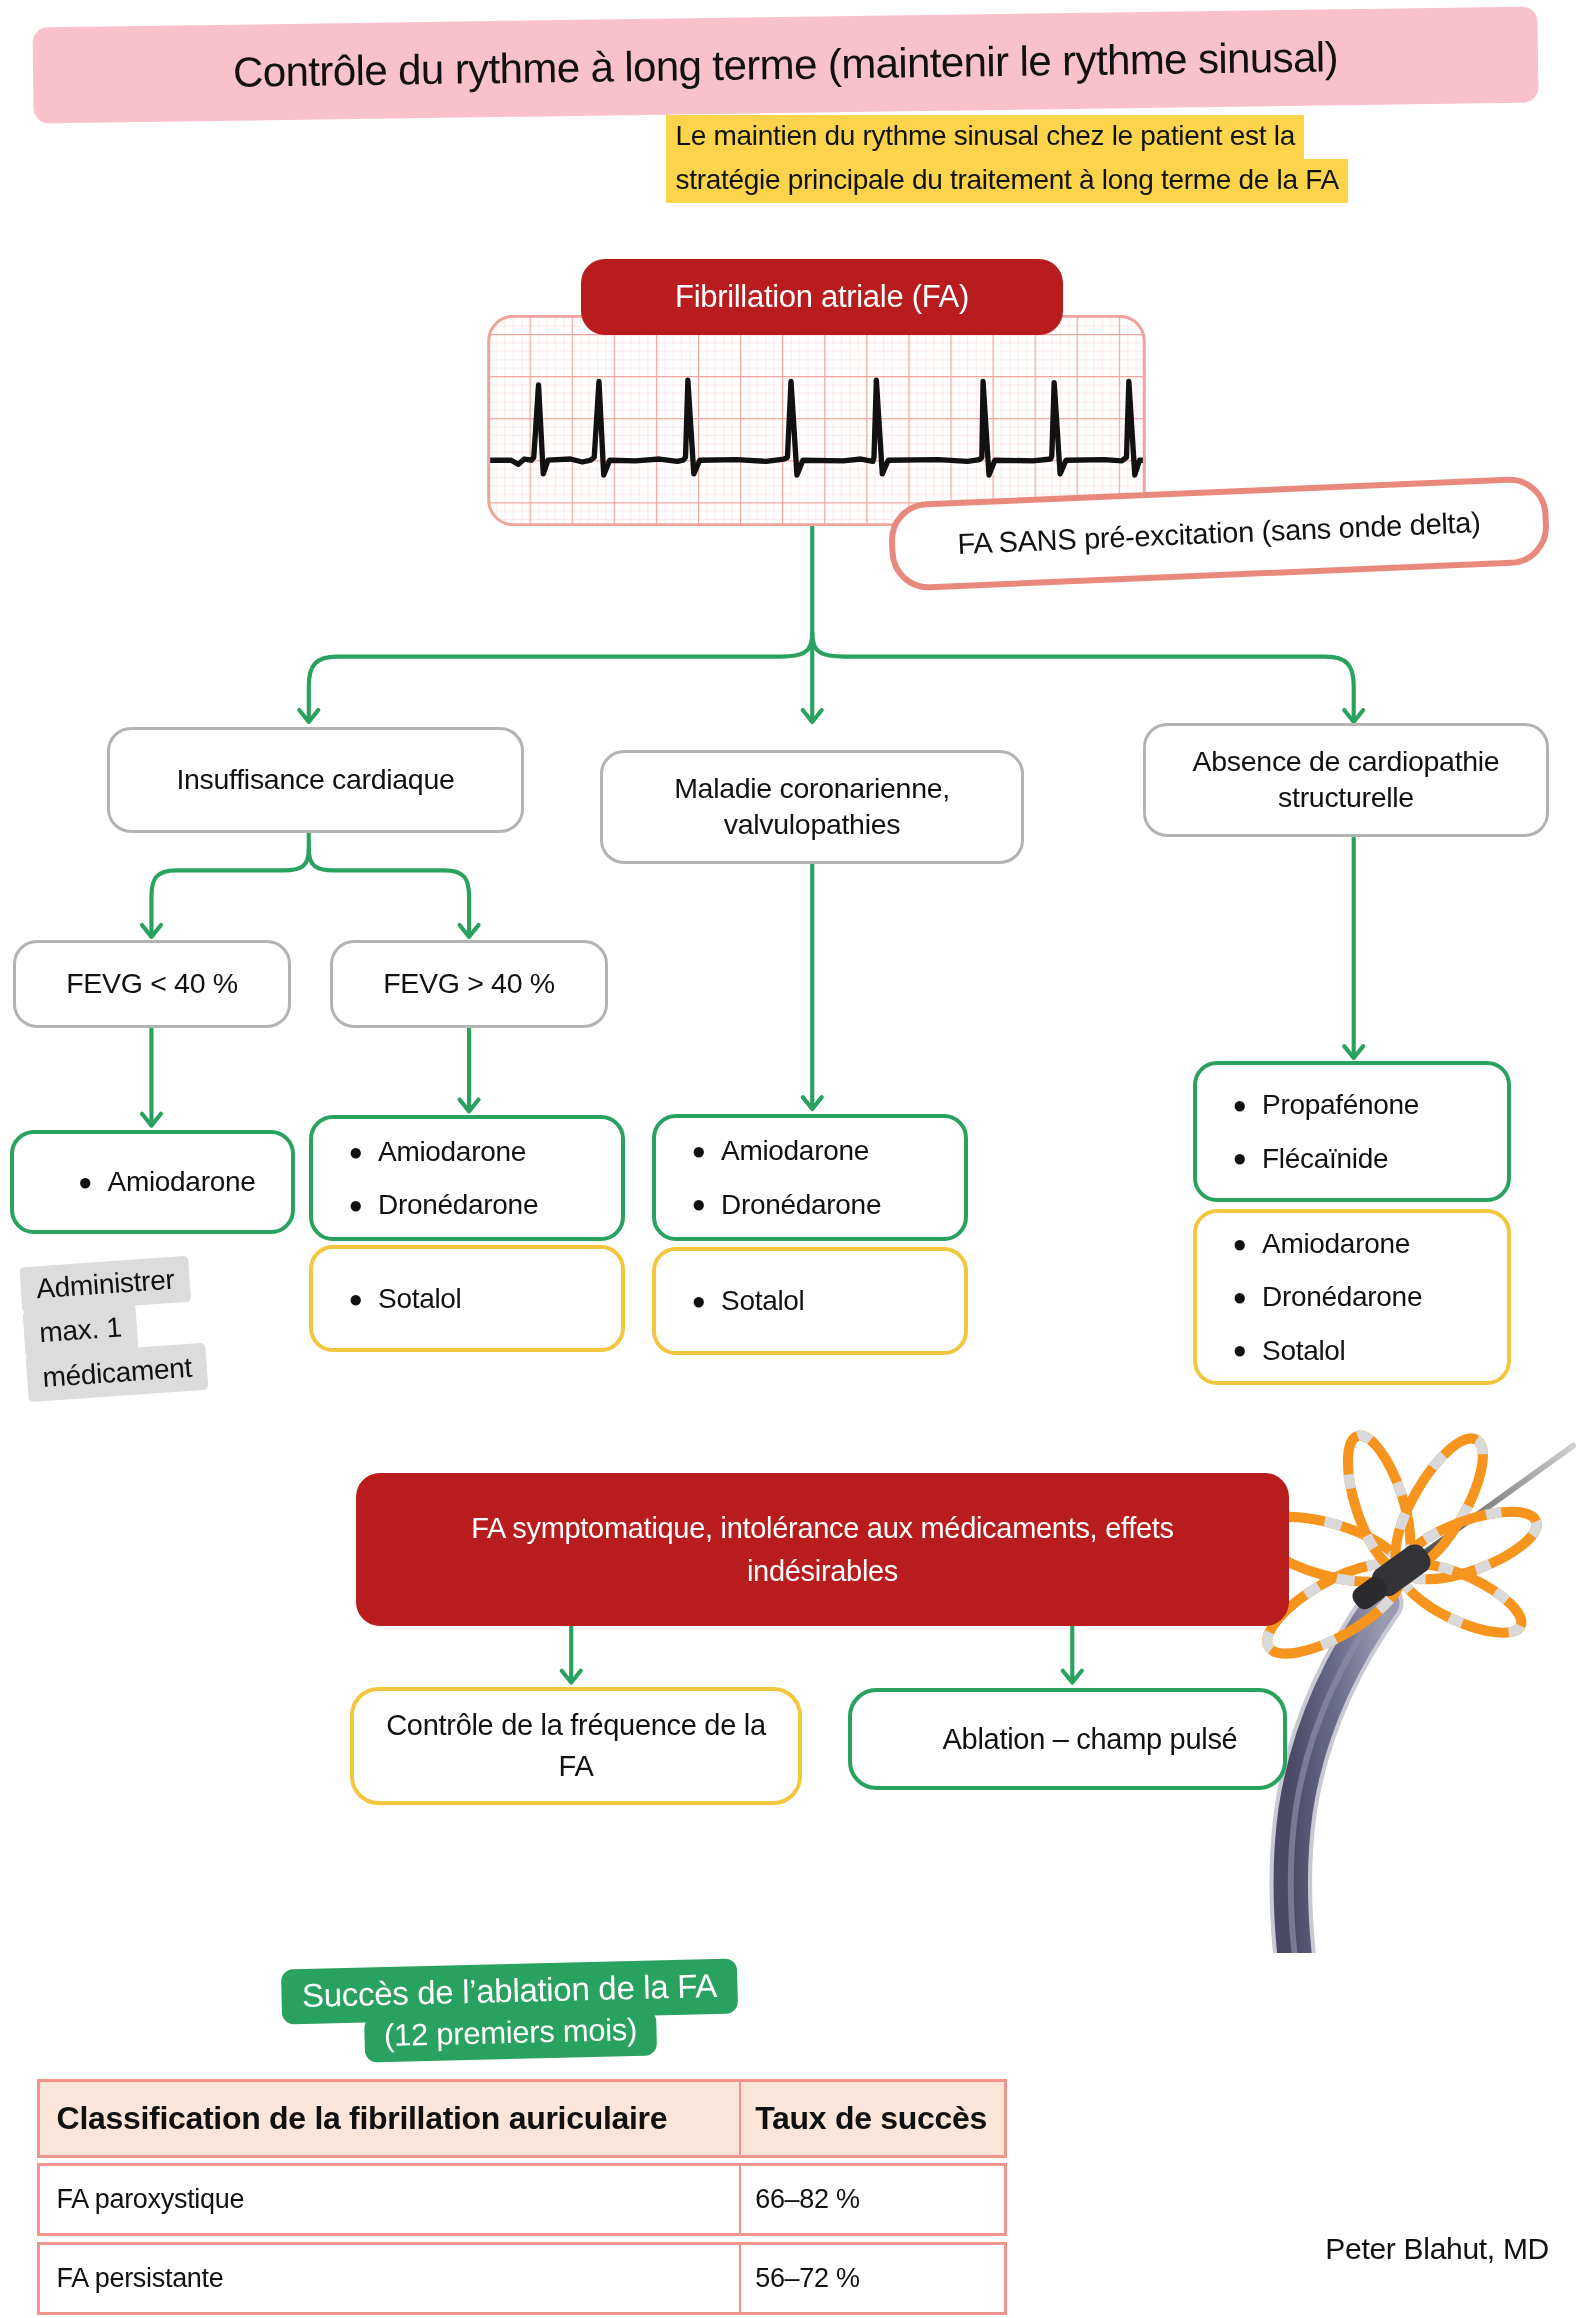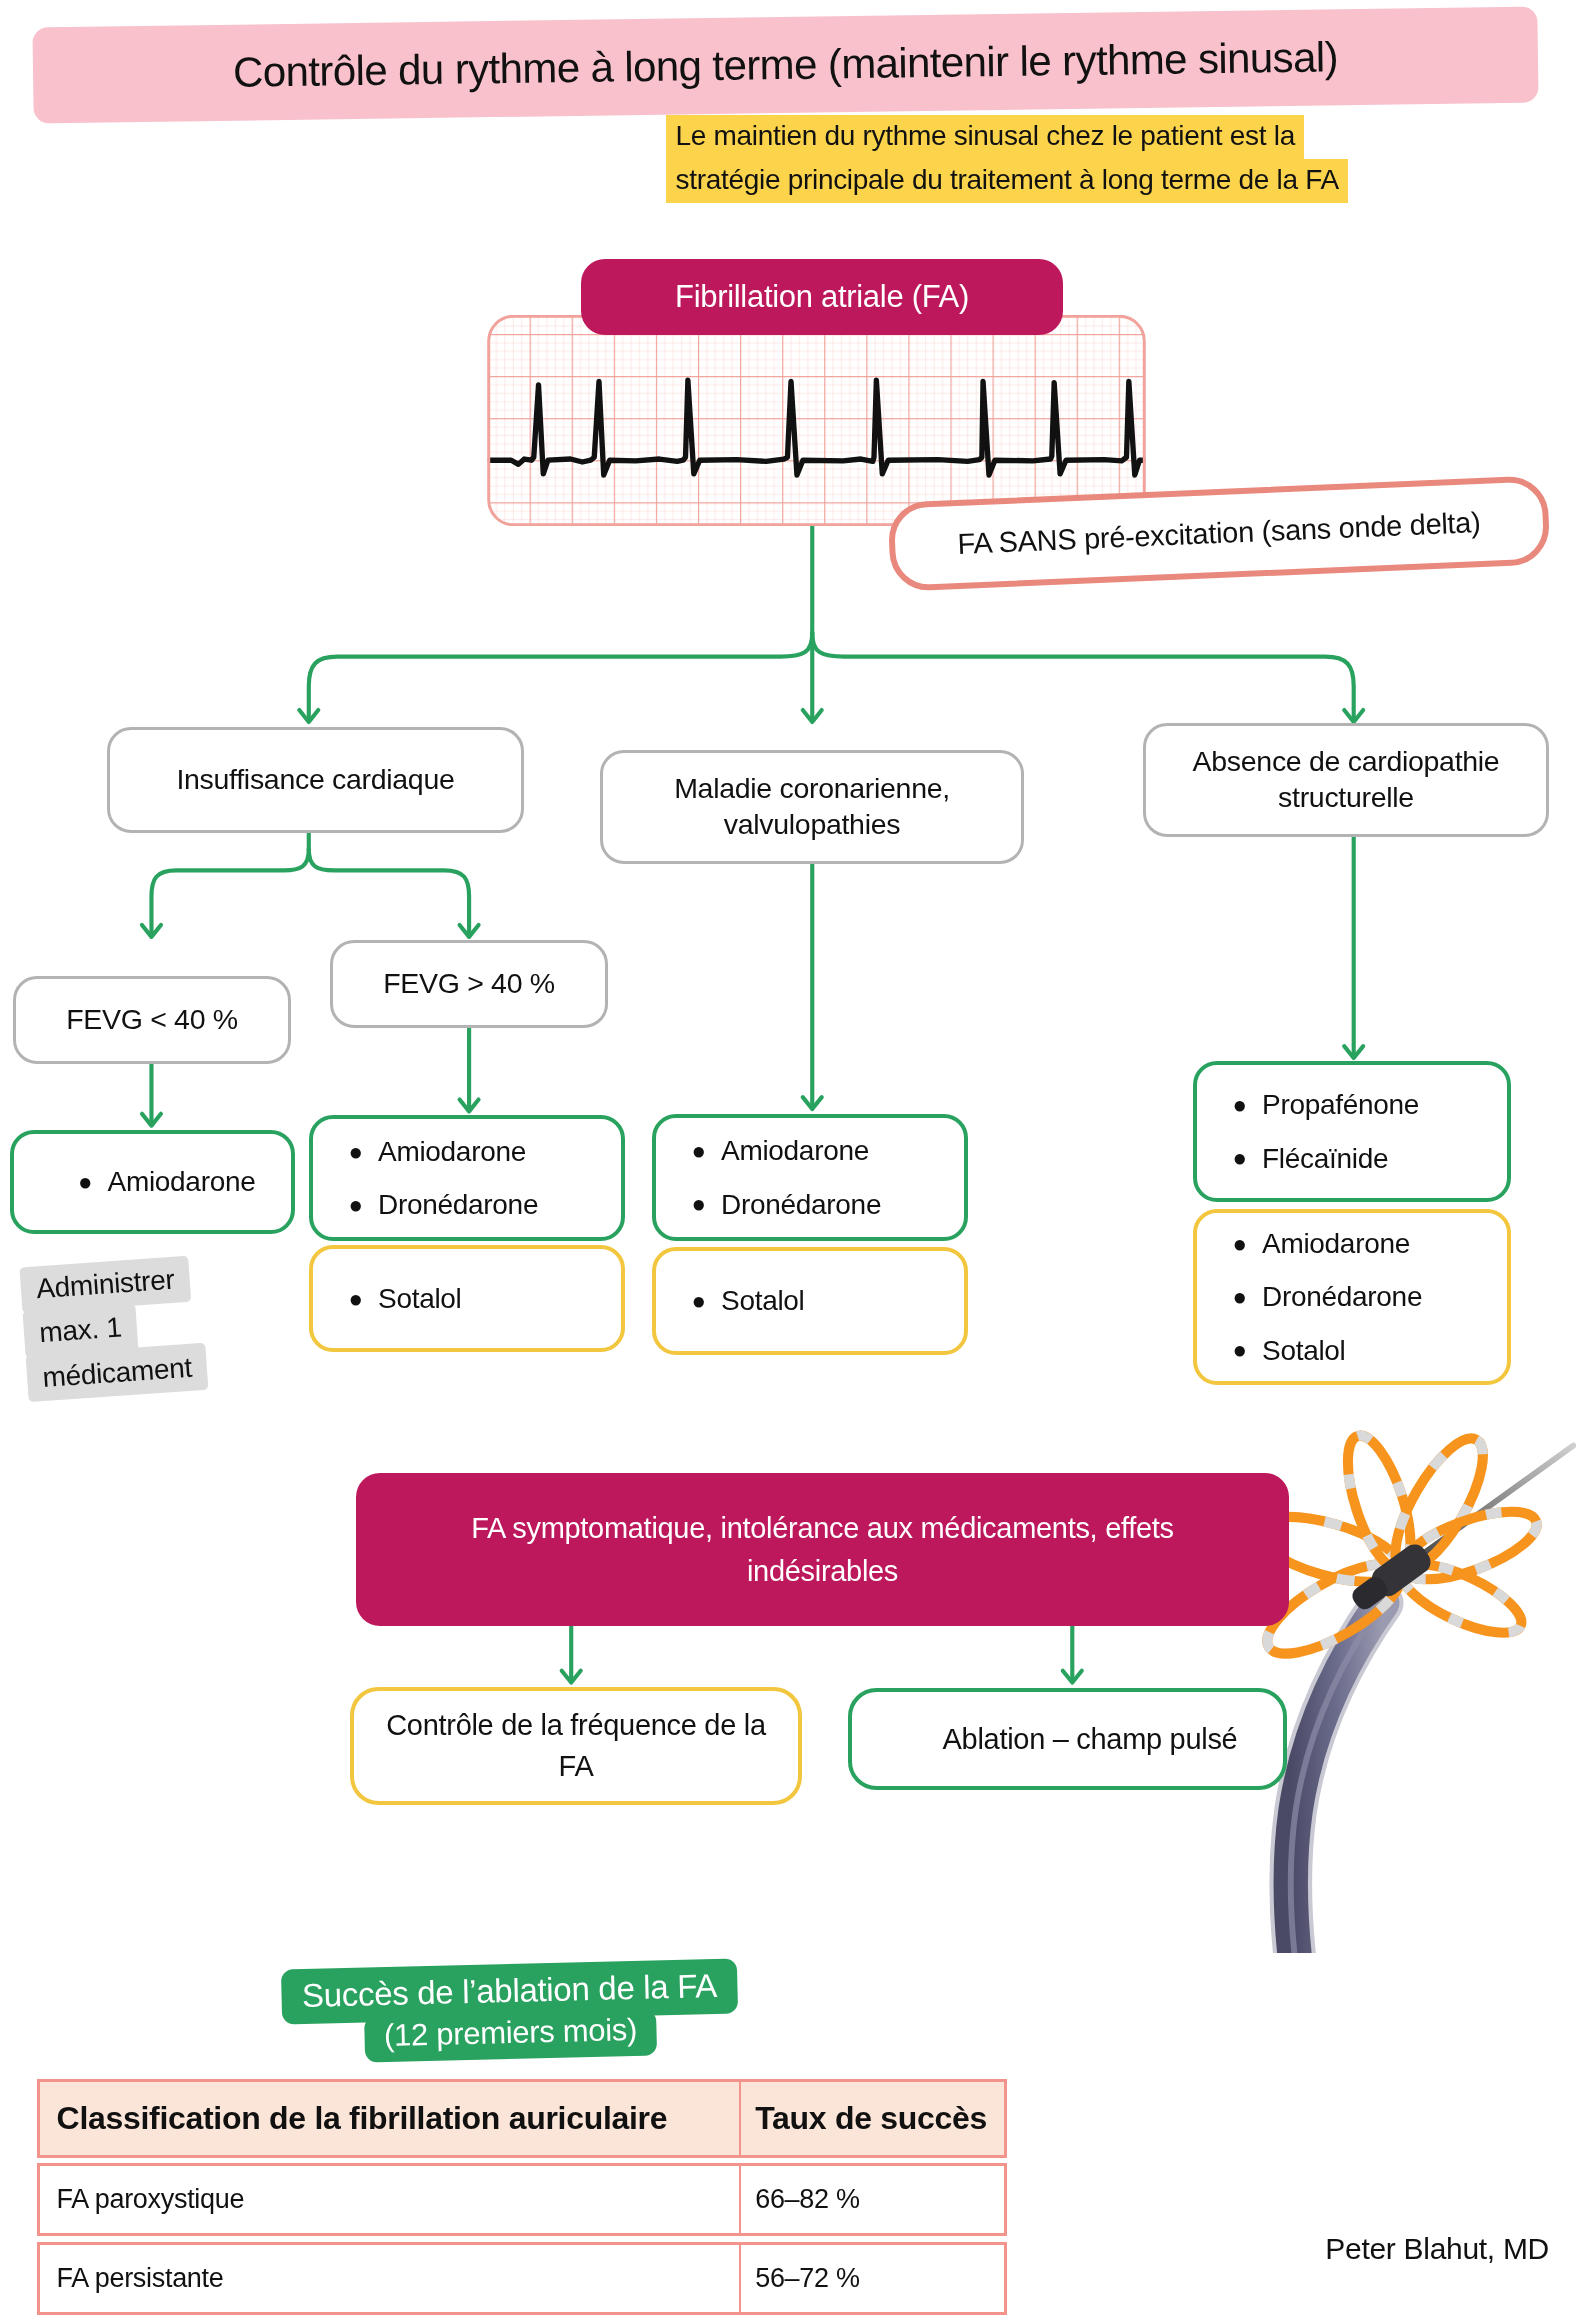--- a/index.html
+++ b/index.html
@@ -6,21 +6,21 @@
   body{font-family:"Liberation Sans","DejaVu Sans",sans-serif;color:#111;}
   .canvas{position:relative;width:1577px;height:2319px;background:#fff;overflow:hidden;letter-spacing:-0.3px;}
 
   
   .abs{position:absolute;}
   .node{position:absolute;display:flex;align-items:center;justify-content:center;
         background:#fff;border-radius:24px;text-align:center;z-index:3;box-sizing:border-box;}
   .node.gray{border:3.6px solid #b3b3b3;font-size:28.5px;line-height:1.25;}
   .node.greenb{border:4.7px solid #2aa25f;}
   .node.yellowb{border:4.7px solid #f2c63e;}
-  .node.greenfill{background:#be185d;color:#fff;border:none;}
+  .node.greenfill{background:#b91c1c;color:#fff;border:none;}
   .medlist{list-style:none;margin:0;padding:0 6px 0 20px;font-size:28px;}
   .medlist li{display:flex;align-items:center;line-height:1.9;}
   .medlist li .b{width:45px;text-align:center;font-size:24px;}
   .title-wrap{position:absolute;left:33px;top:16.6px;width:1505px;height:96px;
       background:#f8c1cc;border-radius:15.4px;transform:rotate(-0.8deg);
       display:flex;align-items:center;justify-content:center;z-index:5;}
   .title-wrap .t{font-size:42px;letter-spacing:-0.6px;white-space:nowrap;}
   .subtitle{position:absolute;left:666px;top:115px;z-index:5;}
   .subtitle span{display:table;background:#fbd44c;font-size:28px;line-height:1.1;
       padding:6px 9.5px 7.1px 9.5px;margin-bottom:0px;}
@@ -180,21 +180,21 @@
   <div class="node gray" style="left:107px;top:727px;width:417px;height:106px;">
     <span>Insuffisance cardiaque</span>
   </div>
   <div class="node gray" style="left:600px;top:750px;width:424px;height:114px;padding:0 18px;">
     <span>Maladie coronarienne, valvulopathies</span>
   </div>
   <div class="node gray" style="left:1143px;top:723px;width:406px;height:114px;padding:0 20px;">
     <span>Absence de cardiopathie structurelle</span>
   </div>
 
-  <div class="node gray" style="left:13px;top:940px;width:278px;height:88px;margin-top:36px;">
+  <div class="node gray" style="left:13px;top:940px;width:278px;height:88px;">
     <span>FEVG &lt; 40 %</span>
   </div>
   <div class="node gray" style="left:330px;top:940px;width:278px;height:88px;">
     <span>FEVG &gt; 40 %</span>
   </div>
 
   <div class="node greenb" style="left:9.5px;top:1130px;width:285px;height:104px;">
     <ul class="medlist">
       <li>
           <span class="b">●</span>

